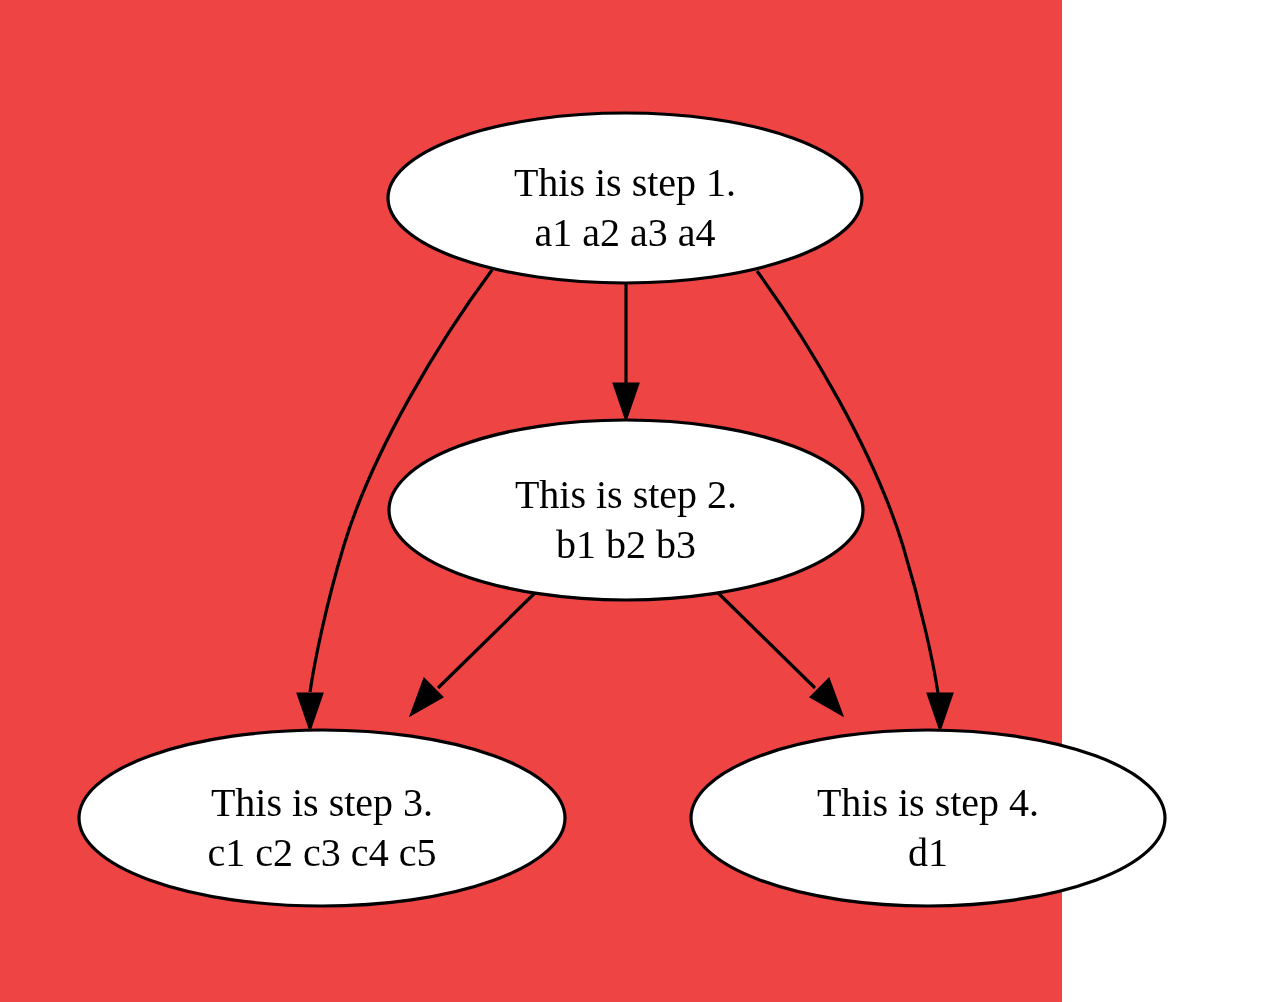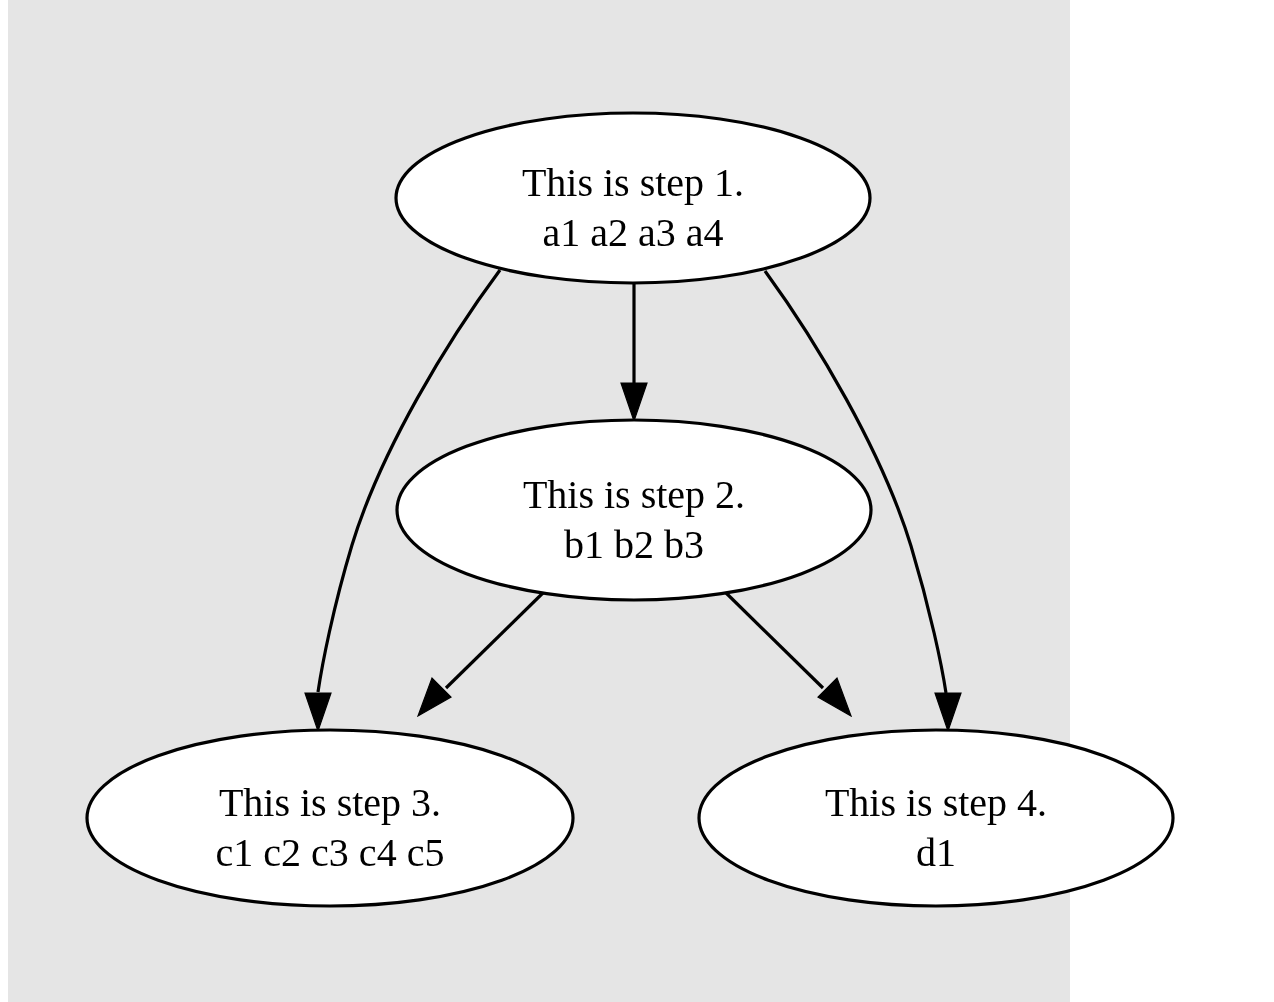--- a/index.html
+++ b/index.html
@@ -11,22 +11,21 @@
   body {
     width: 1274px;
     height: 1002px;
     overflow: hidden;
     font-family: "Liberation Serif", "DejaVu Serif", serif;
   }
   #graph-canvas {
     position: relative;
     width: 1062px;
     height: 1002px;
-    background: #e5e5e5;
-    margin-left: 8px;
+    background: #ef4444;
   }
   #graph-svg {
     position: absolute;
     left: 0;
     top: 0;
     width: 1274px;
     height: 1002px;
     display: block;
   }
   .node-ellipse {

